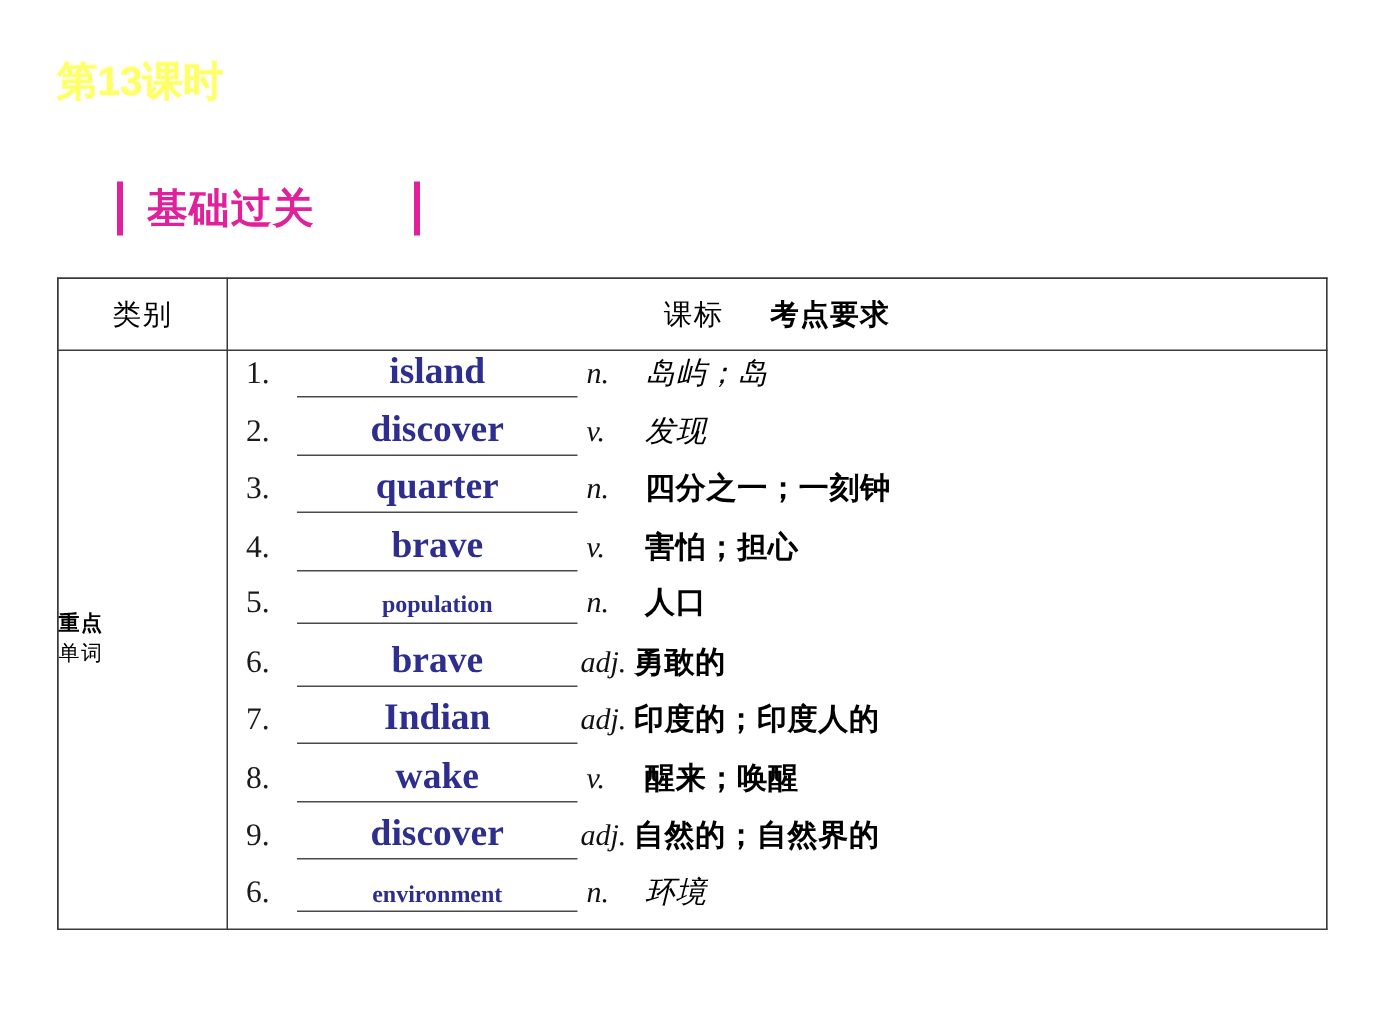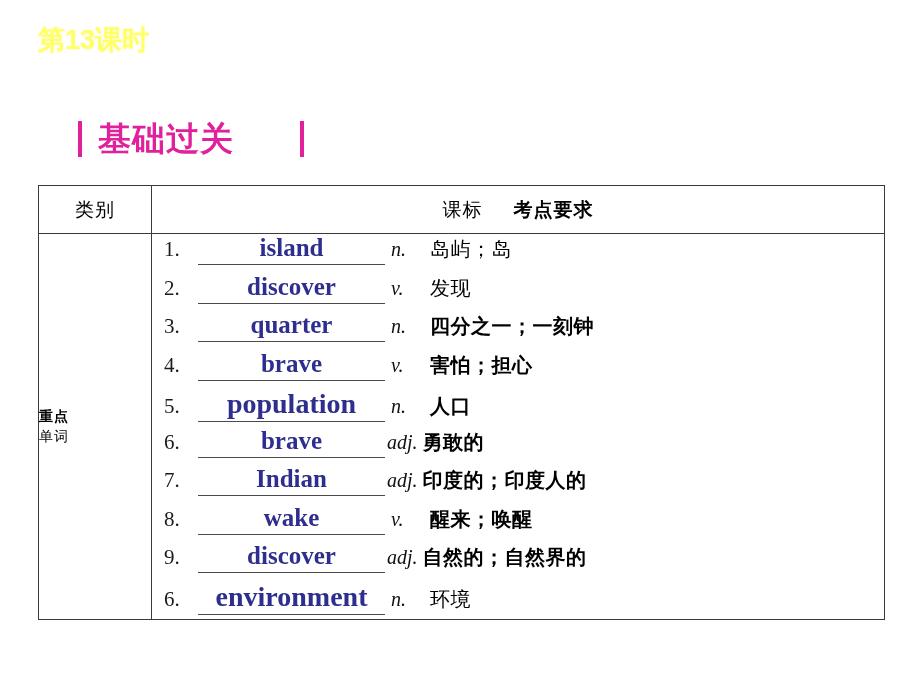--- a/index.html
+++ b/index.html
@@ -13,21 +13,21 @@
     position: relative;
     overflow: hidden;
     font-family: "Liberation Sans", sans-serif;
     background: #ffffff;
   }
 
   
   #lesson-title {
     position: absolute;
     left: 38px;
-    top: 22px;
+    top: 36px;
     font-family: "Liberation Sans", sans-serif;
     font-size: 27px;
     font-weight: bold;
     color: #ffff66;
     letter-spacing: 0px;
     white-space: nowrap;
     text-shadow:
        0.7px 0 0 #fffde0,
       -0.7px 0 0 #fffde0,
        0 0.7px 0 #fffde0,
@@ -46,21 +46,21 @@
   }
   .bar {
     display: inline-block;
     width: 4px;
     height: 36px;
     background: #e0219b;
     flex: 0 0 auto;
   }
   #section-heading-text {
     font-family: "Liberation Sans", sans-serif;
-    font-size: 33px;
+    font-size: 27px;
     font-weight: bold;
     color: #e0219b;
     margin: 0 14px 0 16px;
     letter-spacing: 1px;
   }
   .bar-right { margin-left: 52px; }
 
   
   #vocab-table {
     position: absolute;
@@ -125,41 +125,41 @@
     border-bottom: 1.4px solid #4a4a4a;
     text-align: center;
     font-family: "Liberation Serif", serif;
     font-size: 25px;
     font-weight: bold;
     color: #2e2e8f;
     line-height: 1.12;
     overflow: visible;
     padding-bottom: 2px;
   }
-  .blank.tight { font-size: 28px; }
+  .blank.tight { font-size: 16px; }
   .pos {
     flex: 0 0 auto;
     font-family: "Liberation Serif", serif;
     font-style: italic;
     font-size: 20px;
     color: #111111;
     margin-left: 6px;
     min-width: 34px;
   }
   .pos.narrow { margin-left: 2px; min-width: 30px; }
   .meaning {
     flex: 0 0 auto;
     font-family: "Liberation Sans", sans-serif;
     font-size: 20px;
     color: #000000;
     margin-left: 5px;
     letter-spacing: 0.5px;
   }
   .meaning.bold { font-weight: bold; }
-  .meaning.reg  { font-weight: normal; }
+  .meaning.reg  { font-weight: normal; font-style: italic; }
 </style>
 </head>
 <body>
 
 <div id="lesson-title">第13课时</div>
 
 <div id="section-heading">
   <span class="bar bar-left"></span>
   <span id="section-heading-text">基础过关</span>
   <span class="bar bar-right"></span>

